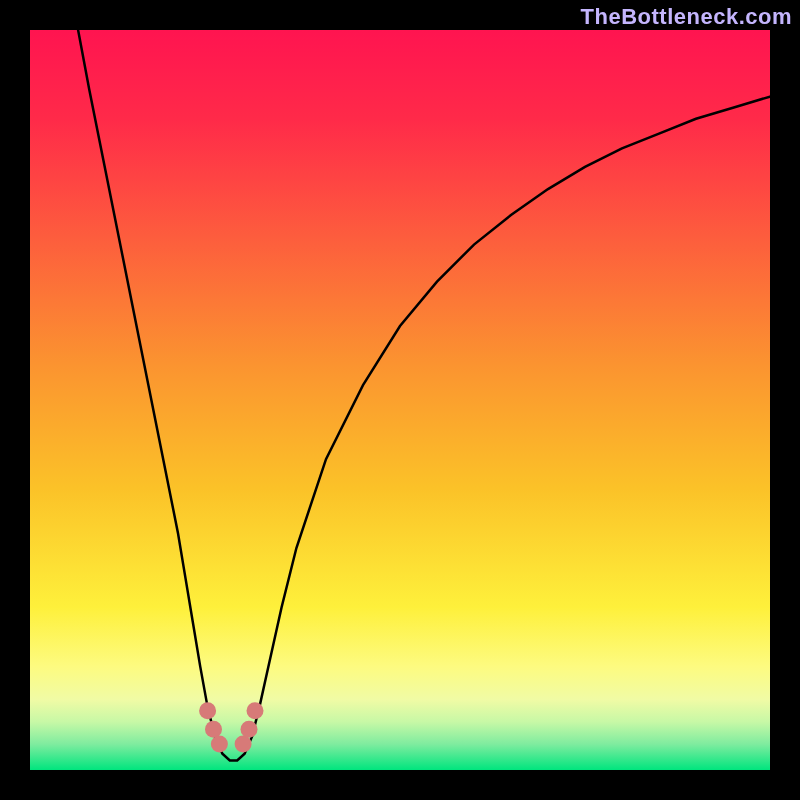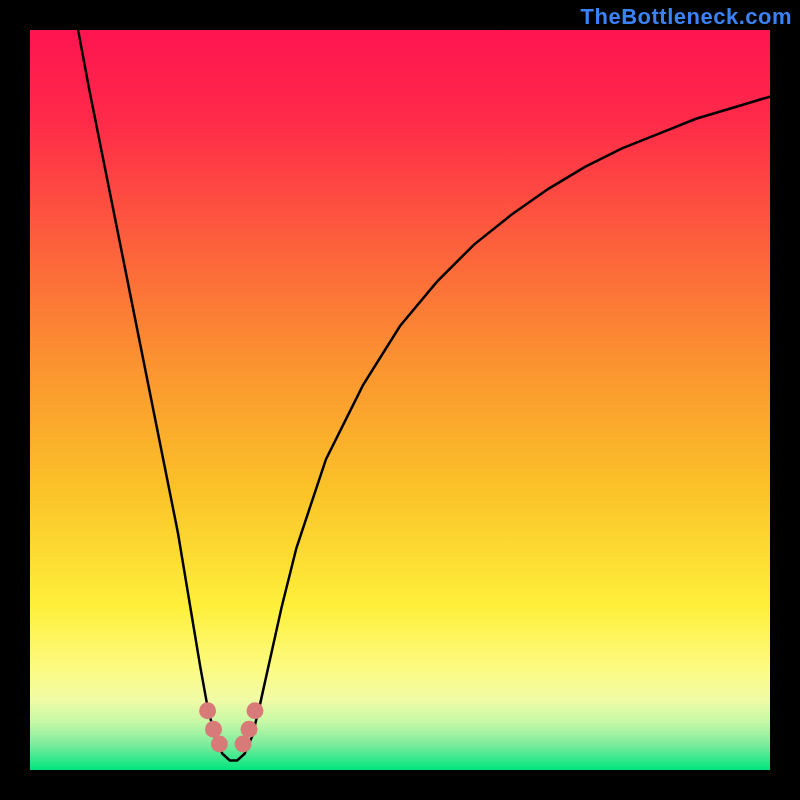--- a/index.html
+++ b/index.html
@@ -23,21 +23,21 @@
     position: absolute;
     left: 30px;
     top: 30px;
     width: 740px;
     height: 740px;
   }
   .watermark {
     position: absolute;
     top: 4px;
     right: 8px;
-    color: #3b82f6;
+    color: #c4b5fd;
     font-size: 22px;
     font-weight: 600;
     letter-spacing: 0.5px;
   }
 </style>
 </head>
 <body>
 
 <div class="frame">
   <div class="watermark">TheBottleneck.com</div>

